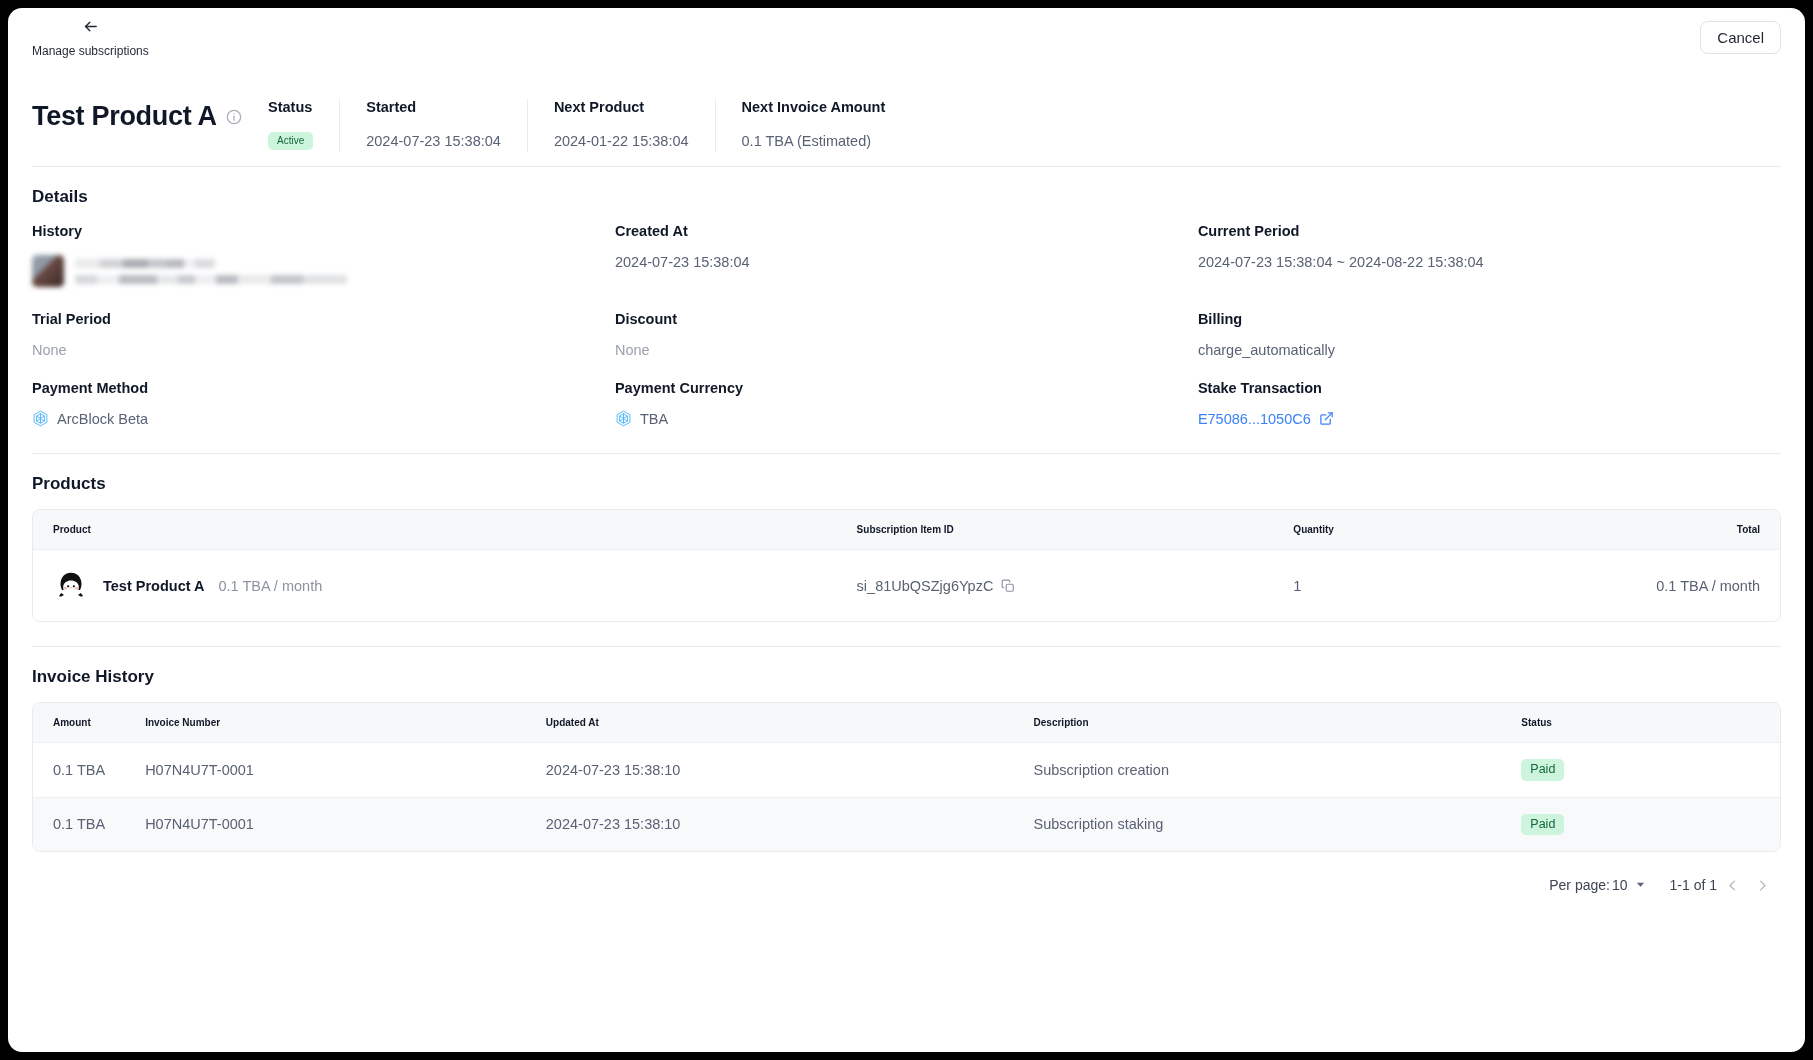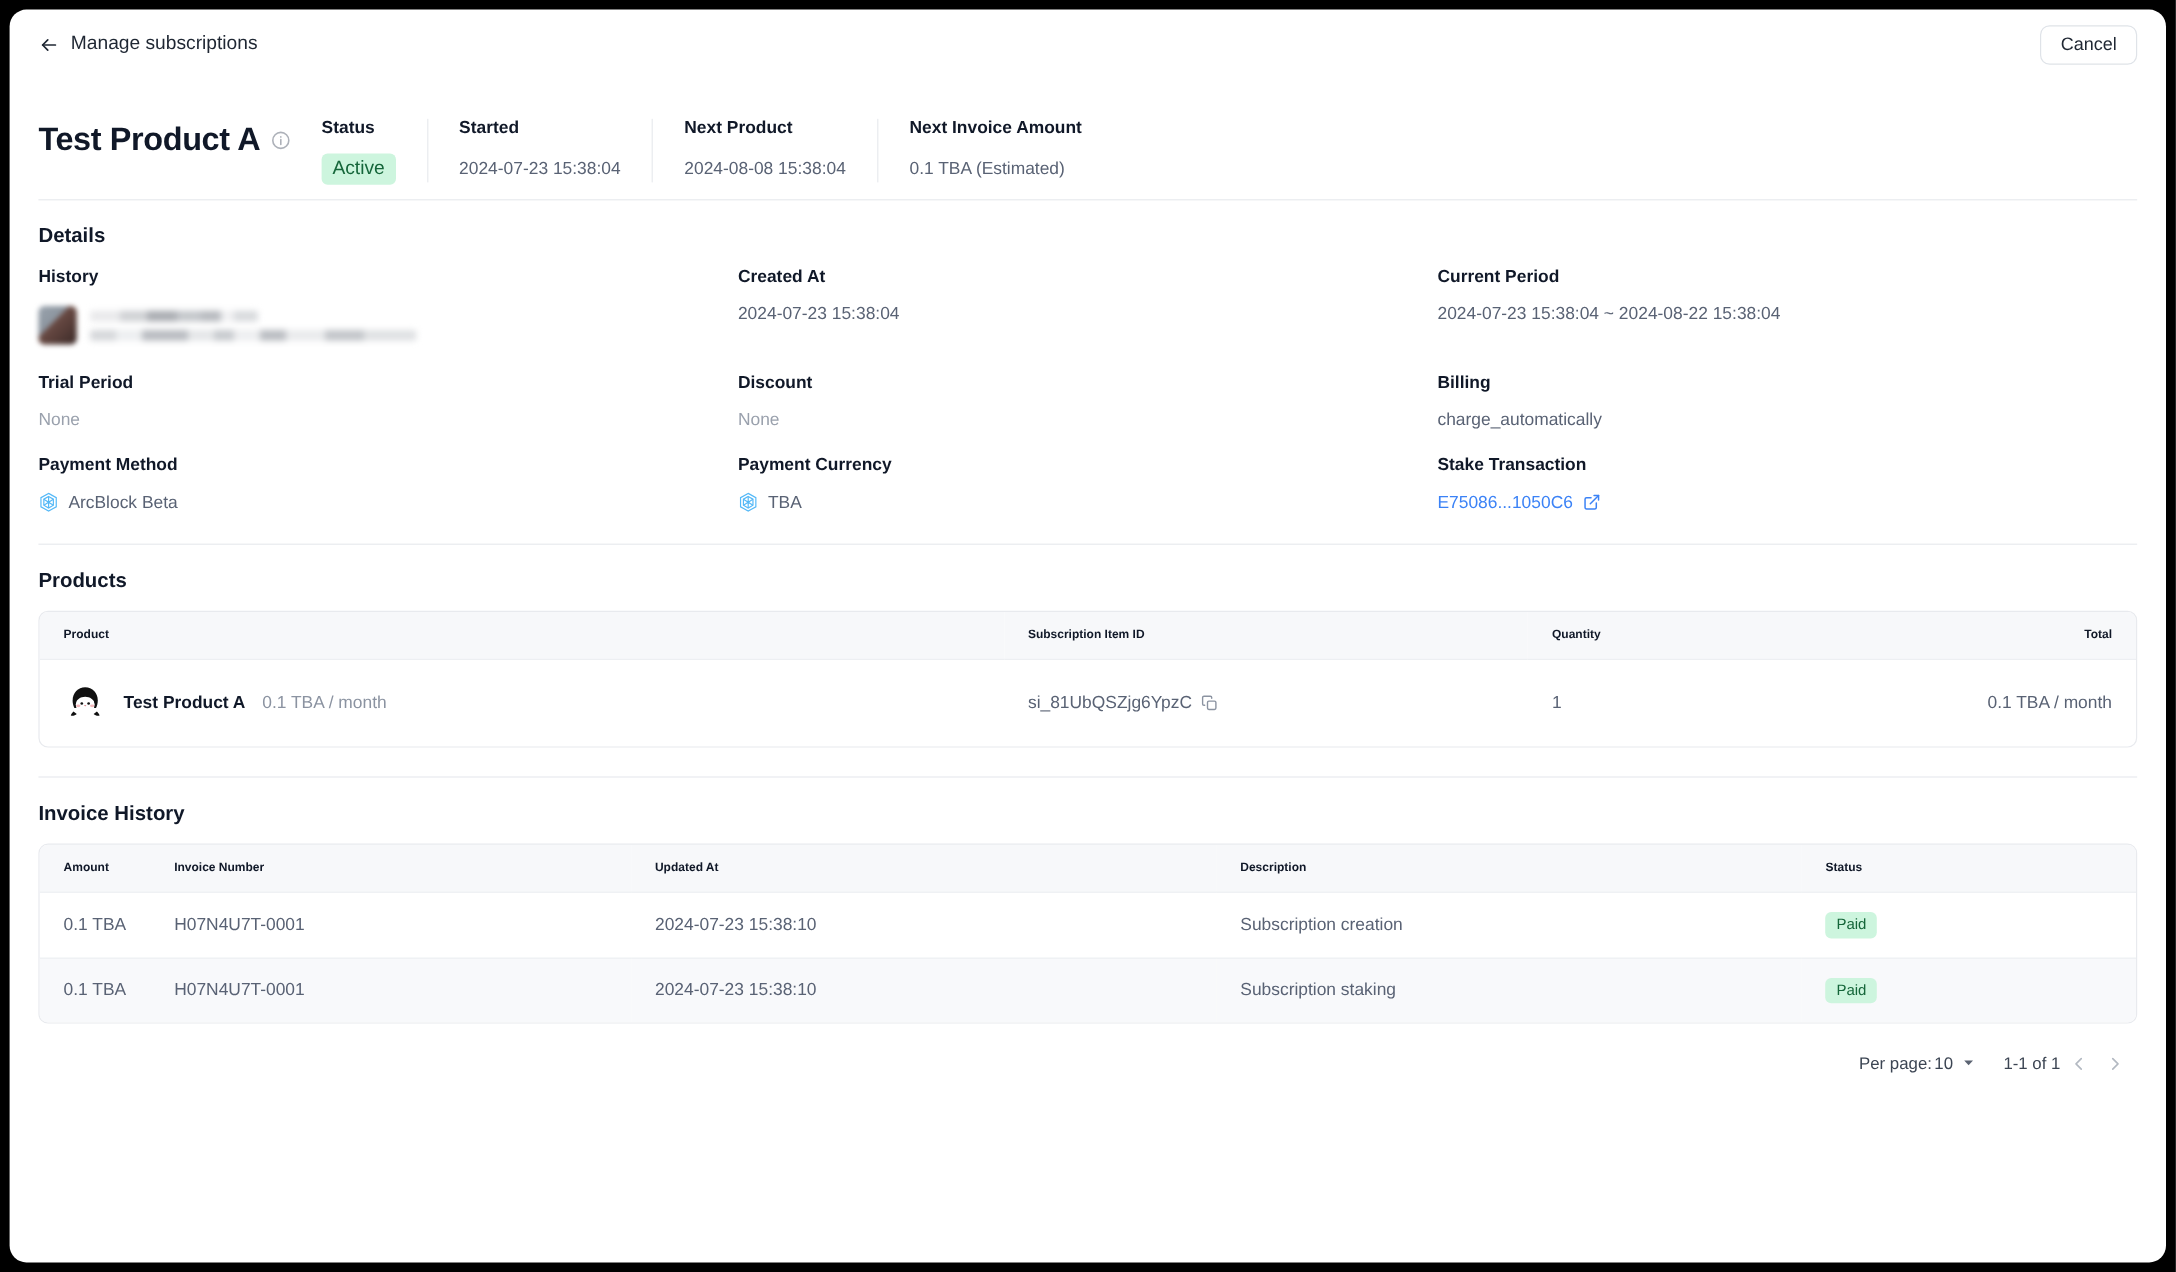--- a/index.html
+++ b/index.html
@@ -30,23 +30,24 @@
     padding: 0 24px 0 24px;
     display: flex;
     align-items: center;
     justify-content: space-between;
   }
   .back-link {
     display: inline-flex;
     align-items: center;
     gap: 10px;
     color: #1f2733;
-    font-size: 16px;
+    font-size: 12px;
     cursor: pointer;
     line-height: 1;
+    flex-direction: column;
   }
   .back-arrow { display: block; }
   .cancel-btn {
     border: 1px solid #dfe3e8;
     background: #fff;
     border-radius: 8px;
     padding: 7px 16px;
     font-size: 15px;
     color: #1f2733;
     font-family: "Liberation Sans", sans-serif;
@@ -99,21 +100,21 @@
     color: #596274;
     white-space: nowrap;
     height: 22px;
     display: flex;
     align-items: center;
   }
   .badge-active {
     display: inline-block;
     background: #cdf5de;
     color: #15663a;
-    font-size: 16px;
+    font-size: 10px;
     border-radius: 5px;
     padding: 3px 9px;
     line-height: 1.25;
   }
 
   
   .divider {
     height: 1px;
     background: #e8eaee;
     margin: 14px 24px 0 24px;
@@ -301,21 +302,21 @@
         </div>
         <div class="stat">
           <div class="stat-inner">
             <div class="stat-label">Started</div>
             <div class="stat-value">2024-07-23 15:38:04</div>
           </div>
         </div>
         <div class="stat">
           <div class="stat-inner">
             <div class="stat-label">Next Product</div>
-            <div class="stat-value">2024-08-08 15:38:04</div>
+            <div class="stat-value">2024-01-22 15:38:04</div>
           </div>
         </div>
         <div class="stat">
           <div class="stat-inner">
             <div class="stat-label">Next Invoice Amount</div>
             <div class="stat-value">0.1 TBA (Estimated)</div>
           </div>
         </div>
       </div>
     </div>

